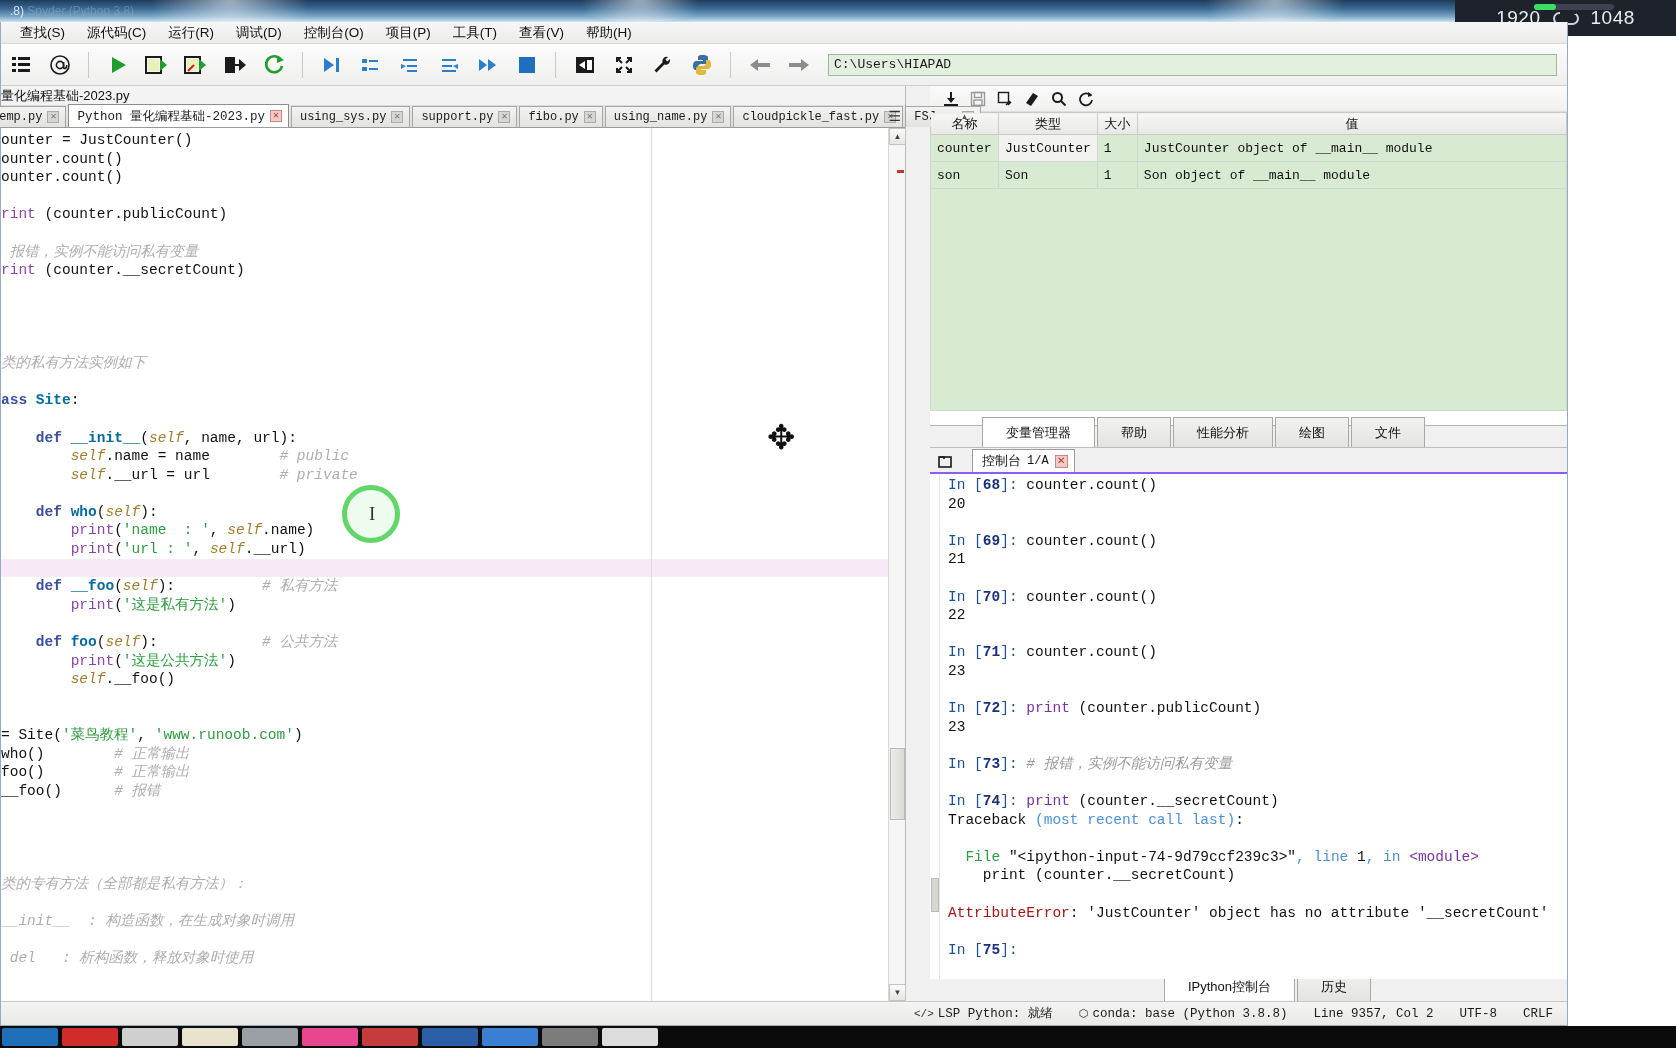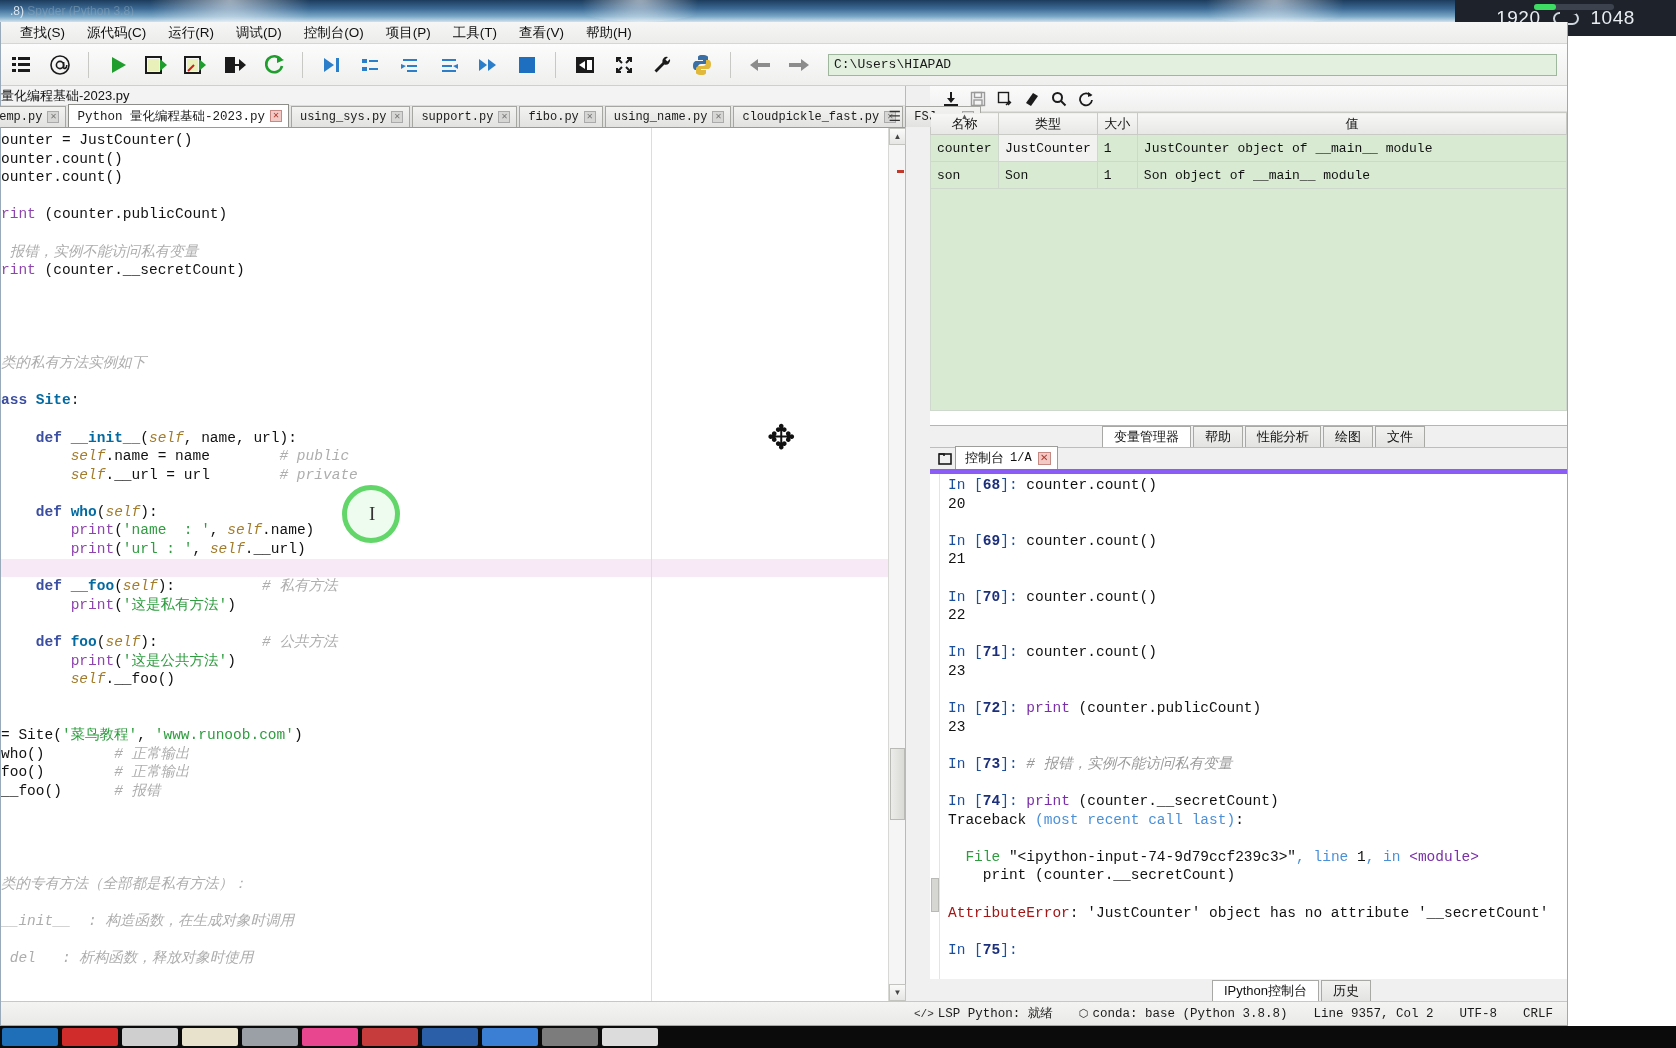--- a/index.html
+++ b/index.html
@@ -179,31 +179,31 @@
   table.vt th.sorted:after{ content:"▴"; position:absolute; top:-2px; left:50%; transform:translateX(-50%); font-size:9px; color:#555;}
   table.vt td { border: 1px solid #cfd8cd; height:27px; padding: 0 6px; color:#111; }
   table.vt tr td { background: #d9ead3; }
   table.vt tr td.type { background: #f2f2f0; }
   table.vt tr.alt td.type { background: #d9ead3; }
   .var-tabs {
     height: 22px; display:flex; align-items:flex-end; justify-content:flex-end;
     background: #f0f0f0; padding-right: 140px; border-top:1px solid #b5b5b1;
   }
   .vtab {
-    height:21px; padding:0 11px; display:flex; align-items:center; font-size:13px;
+    height:30px; padding:0 23px; display:flex; align-items:center; font-size:13px;
     border:1px solid #a8a8a4; border-bottom:none; background:linear-gradient(180deg,#f2f2f0,#e3e3e1);
     margin-right:2px; color:#111; cursor:default; white-space:nowrap;
   }
   .vtab.active { background:#fff; }
 
   
   .console-pane { flex:1; display:flex; flex-direction:column; min-height:0; background:#fff; }
   .con-tabstrip {
-    height:26px; background:#f0f0f0; display:flex; align-items:flex-end; gap:1px; padding-left:6px;
-    border-bottom:5px solid #8b5cf6;
+    height:26px; background:#f0f0f0; display:flex; align-items:flex-end; gap:18px; padding-left:6px;
+    border-bottom:2px solid #8b5cf6;
   }
   .con-icon { width:18px;height:22px; display:flex;align-items:center;justify-content:center; }
   .con-tab {
     height:23px; padding:0 6px 0 9px; display:flex; align-items:center; gap:6px;
     border:1px solid #9d9d99; border-bottom:none; background:#fff; font-size:13px; color:#111;
   }
   .con-tab .sub { font-family:"Liberation Mono",monospace; font-size:12px; }
   .con-tab .xmark {
     width:13px;height:13px;display:inline-flex;align-items:center;justify-content:center;
     background:#f3c9c5;border:1px solid #c58a84;color:#b03a2c;font-size:10px;line-height:1;

